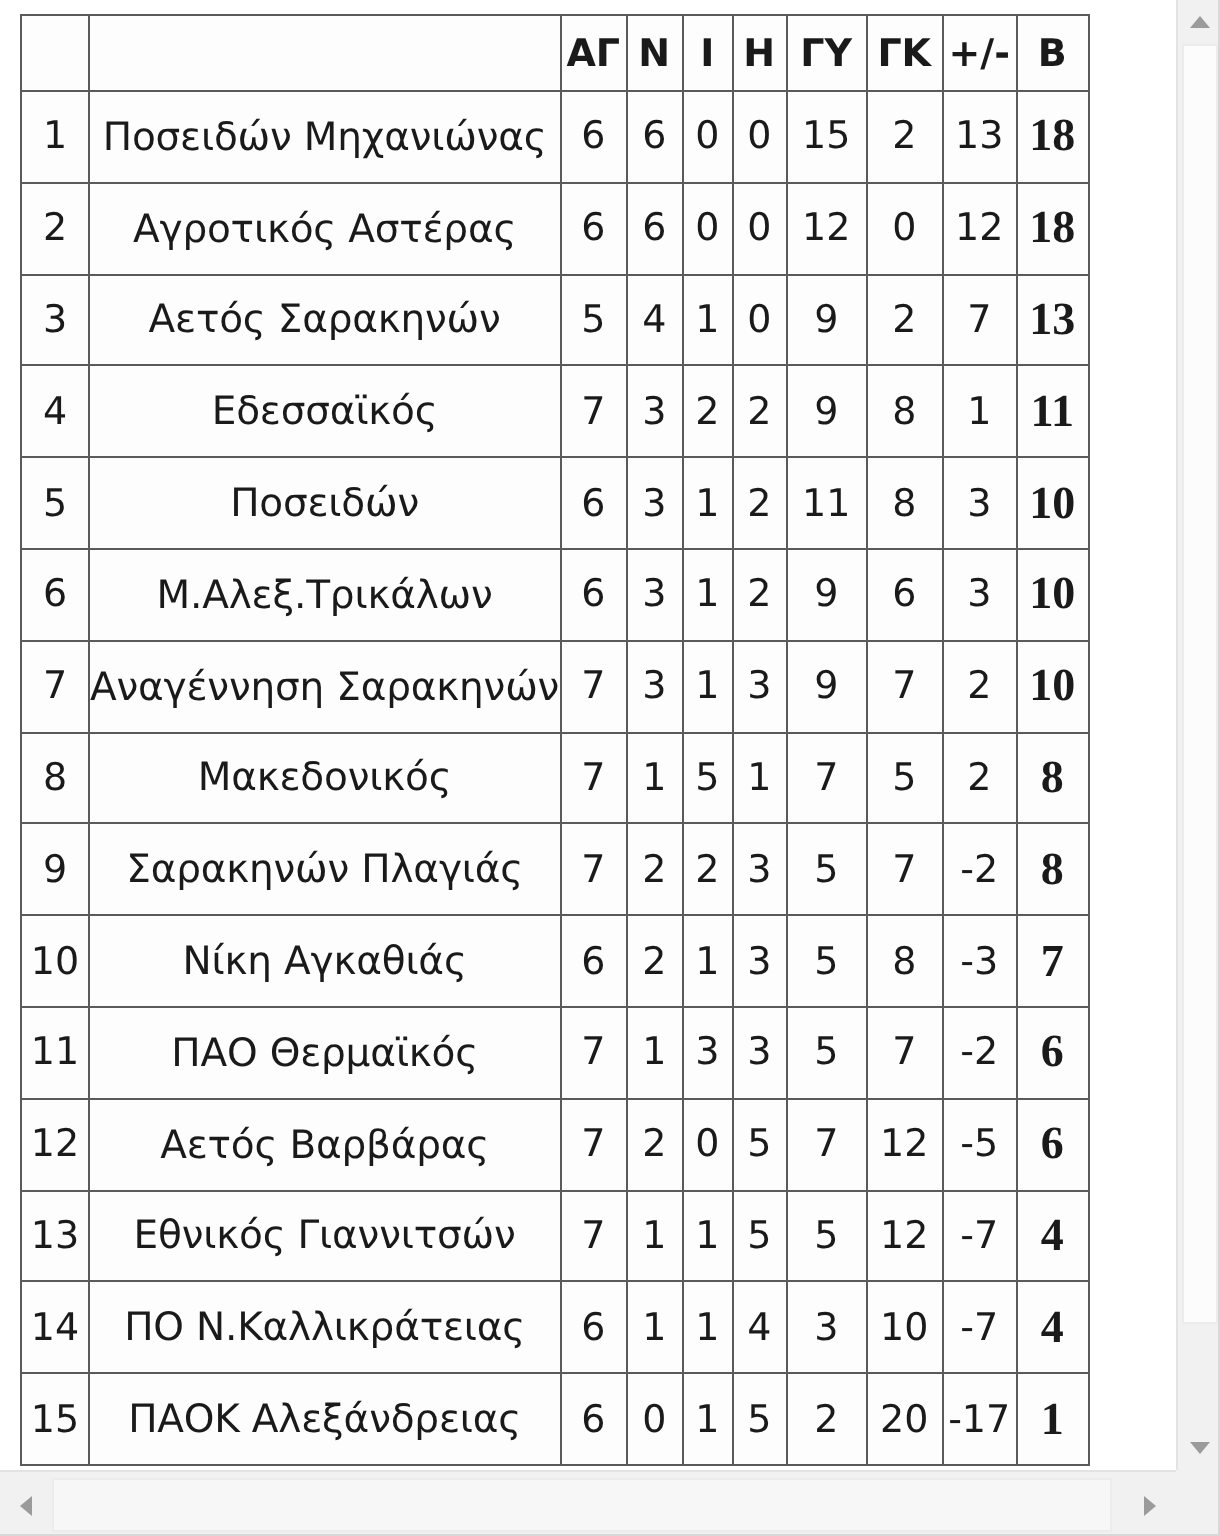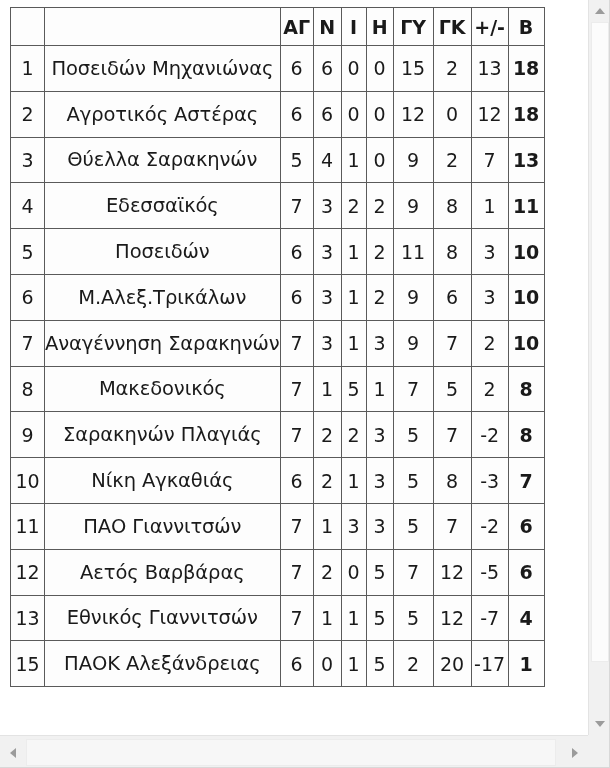--- a/index.html
+++ b/index.html
@@ -81,23 +81,24 @@
     padding: 0 6px;
     white-space: nowrap;
     letter-spacing: -0.1px;
   }
   td.stat {
     font-size: 19px;
     font-weight: normal;
     color: #2b2b2b;
   }
   td.pts {
-    font-size: 19px;
+    font-size: 23px;
     font-weight: bold;
     color: #111111;
+    font-family: Liberation Serif, serif;
   }
 
   
   col.c-rank { width: 34px; }
   col.c-team { width: 232px; }
   col.c-ag   { width: 33px; }
   col.c-n    { width: 28px; }
   col.c-i    { width: 25px; }
   col.c-h    { width: 27px; }
   col.c-gy   { width: 40px; }
@@ -237,21 +238,21 @@
               <td class="stat">6</td>
               <td class="stat">0</td>
               <td class="stat">0</td>
               <td class="stat">12</td>
               <td class="stat">0</td>
               <td class="stat">12</td>
               <td class="pts">18</td>
             </tr>
             <tr>
               <td class="rank">3</td>
-              <td class="team">Θύελλα Σαρακηνών</td>
+              <td class="team">Αετός Σαρακηνών</td>
               <td class="stat">5</td>
               <td class="stat">4</td>
               <td class="stat">1</td>
               <td class="stat">0</td>
               <td class="stat">9</td>
               <td class="stat">2</td>
               <td class="stat">7</td>
               <td class="pts">13</td>
             </tr>
             <tr>
@@ -333,21 +334,21 @@
               <td class="stat">2</td>
               <td class="stat">1</td>
               <td class="stat">3</td>
               <td class="stat">5</td>
               <td class="stat">8</td>
               <td class="stat">-3</td>
               <td class="pts">7</td>
             </tr>
             <tr>
               <td class="rank">11</td>
-              <td class="team">ΠΑΟ Γιαννιτσών</td>
+              <td class="team">ΠΑΟ Θερμαϊκός</td>
               <td class="stat">7</td>
               <td class="stat">1</td>
               <td class="stat">3</td>
               <td class="stat">3</td>
               <td class="stat">5</td>
               <td class="stat">7</td>
               <td class="stat">-2</td>
               <td class="pts">6</td>
             </tr>
             <tr>
@@ -364,20 +365,32 @@
             </tr>
             <tr>
               <td class="rank">13</td>
               <td class="team">Εθνικός Γιαννιτσών</td>
               <td class="stat">7</td>
               <td class="stat">1</td>
               <td class="stat">1</td>
               <td class="stat">5</td>
               <td class="stat">5</td>
               <td class="stat">12</td>
+              <td class="stat">-7</td>
+              <td class="pts">4</td>
+            </tr>
+            <tr>
+              <td class="rank">14</td>
+              <td class="team">ΠΟ Ν.Καλλικράτειας</td>
+              <td class="stat">6</td>
+              <td class="stat">1</td>
+              <td class="stat">1</td>
+              <td class="stat">4</td>
+              <td class="stat">3</td>
+              <td class="stat">10</td>
               <td class="stat">-7</td>
               <td class="pts">4</td>
             </tr>
             <tr>
               <td class="rank">15</td>
               <td class="team">ΠΑΟΚ Αλεξάνδρειας</td>
               <td class="stat">6</td>
               <td class="stat">0</td>
               <td class="stat">1</td>
               <td class="stat">5</td>

